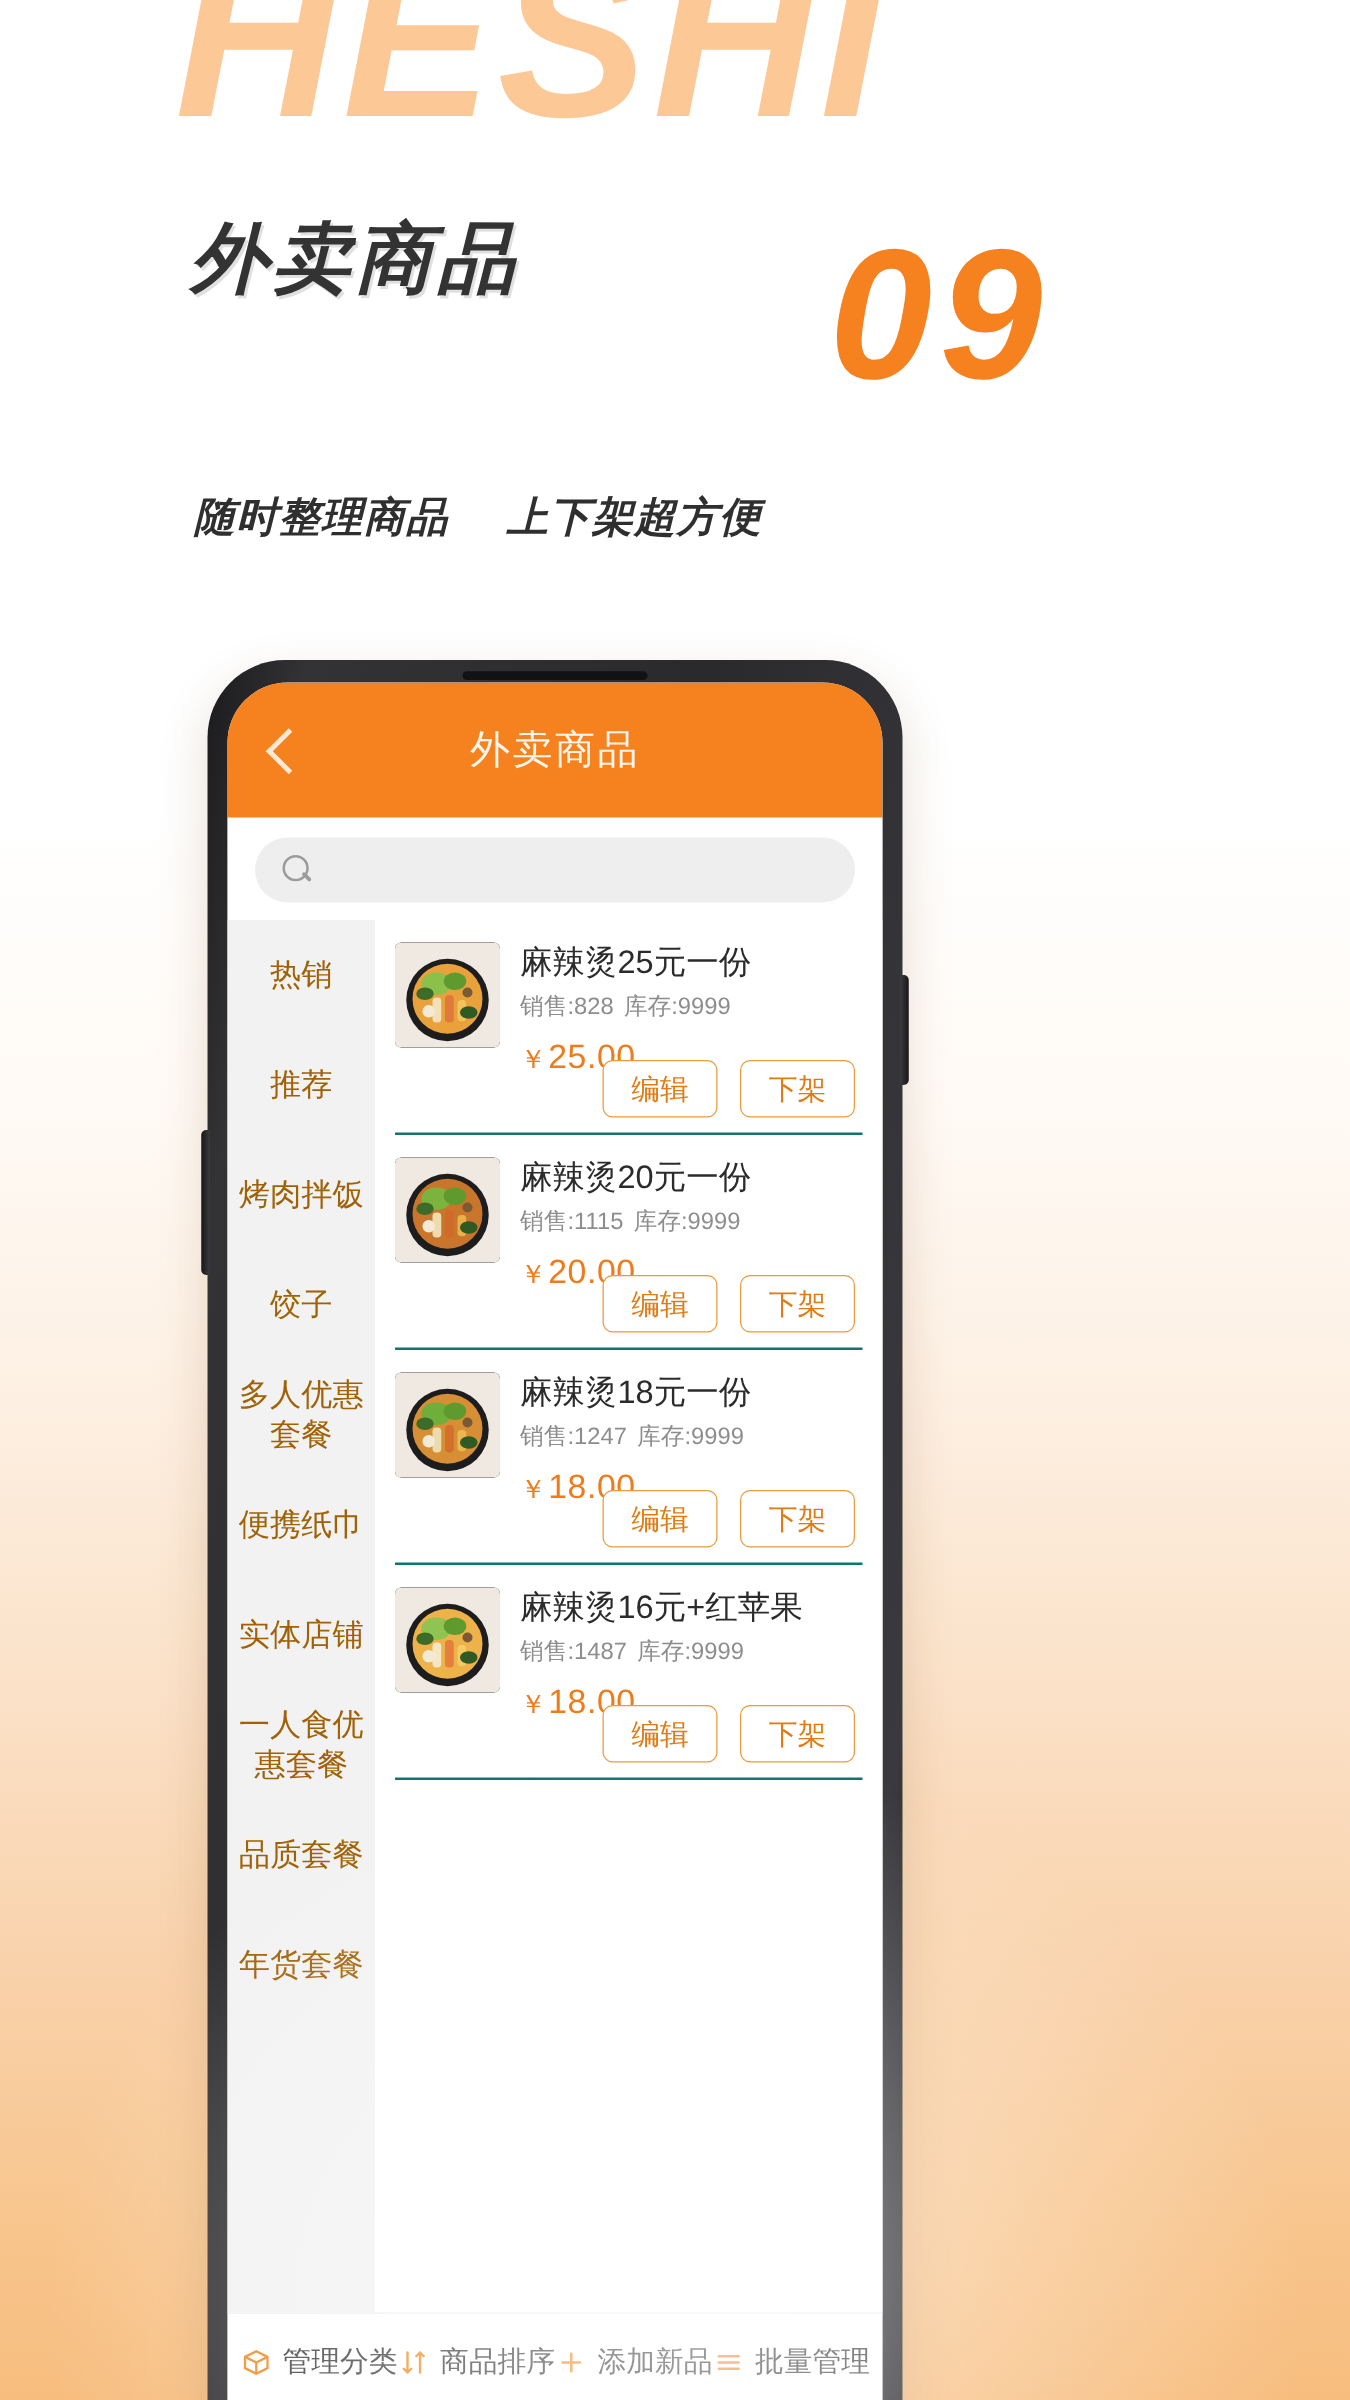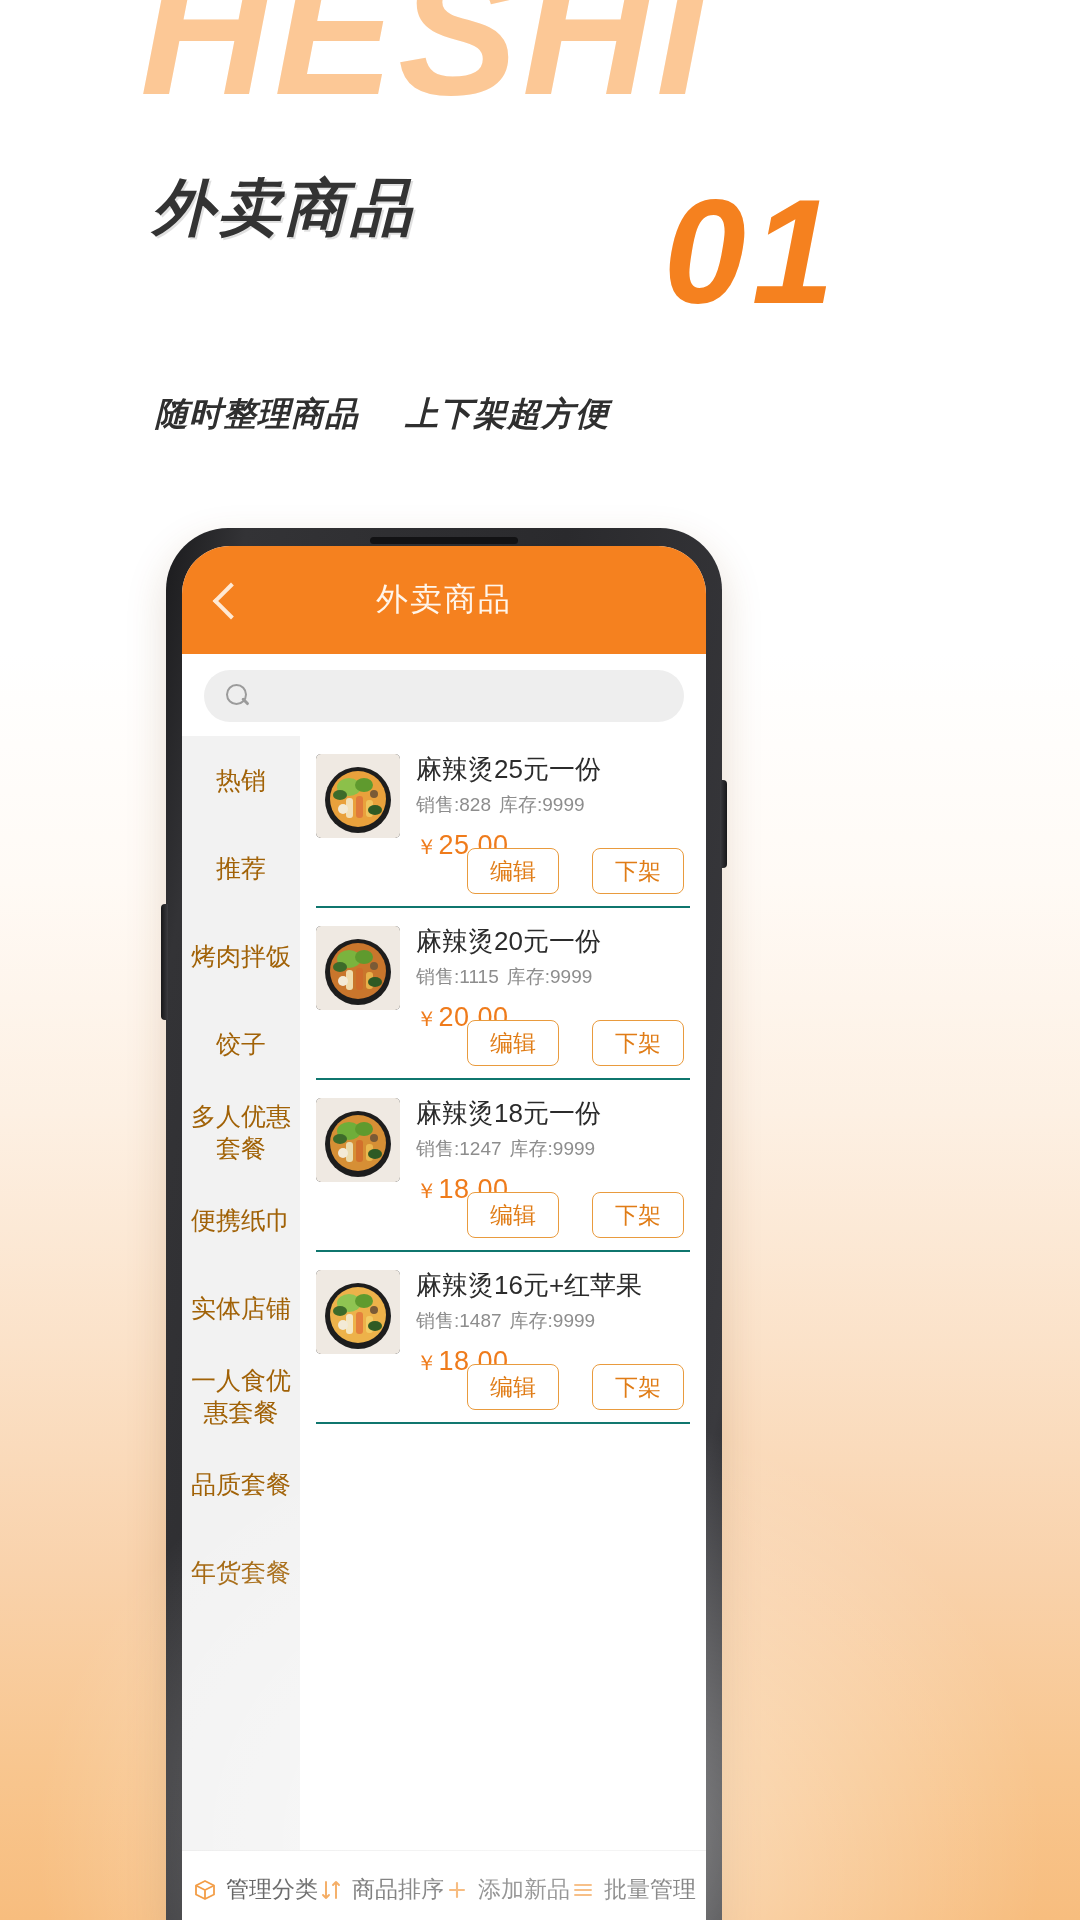--- a/index.html
+++ b/index.html
@@ -295,21 +295,21 @@
     font-size:27px;
     color:#ef7b1b;
     font-weight:500;
     letter-spacing:.5px;
   }
   .pprice .yen { font-size:21px; margin-right:1px; }
   .pactions {
     position:absolute;
     right:6px; bottom:12px;
     display:flex;
-    gap:33px;
+    gap:18px;
   }
   .obtn {
     width:92px; height:46px;
     border:1.6px solid #e99b3e;
     border-radius:8px;
     background:#ffffff;
     color:#e07c16;
     font-size:23px;
     font-family:inherit;
     display:flex;
@@ -355,21 +355,21 @@
   <div class="headline">
     <div class="line">外卖商品</div>
   </div>
 
   <div class="subtitle">
     <span>随时整理商品</span>
     <span class="gap"></span>
     <span>上下架超方便</span>
   </div>
 
-  <div class="bignum">01</div>
+  <div class="bignum">09</div>
 
   <div class="phone">
     <div class="btn-vol"></div>
     <div class="btn-pwr"></div>
 
     <div class="screen">
 
       <div class="app-header">
         <div class="back-chevron"></div>
         <div class="app-title">外卖商品</div>

